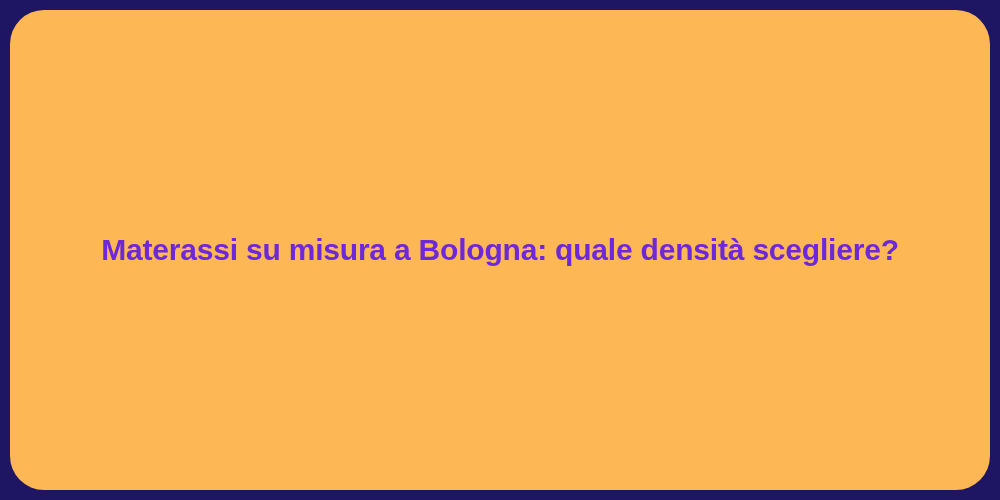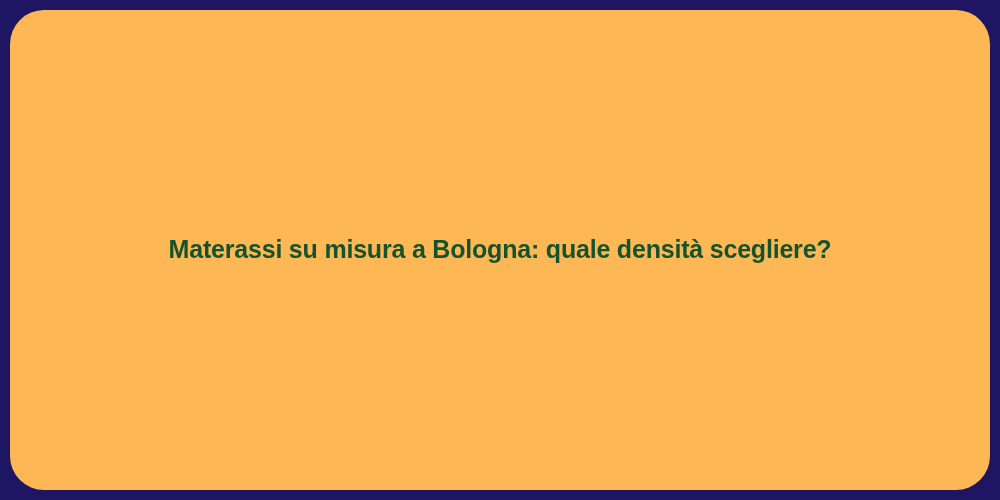--- a/index.html
+++ b/index.html
@@ -34,23 +34,23 @@
     border-radius: 34px;
     display: flex;
     align-items: center;
     justify-content: center;
     text-align: center;
   }
 
   .headline {
     margin: 0;
     padding: 0 60px;
-    color: #14532d;
+    color: #6d28d9;
     font-family: "Liberation Sans", sans-serif;
-    font-size: 25px;
+    font-size: 30px;
     font-weight: bold;
     line-height: 1.35;
     letter-spacing: -0.2px;
     white-space: nowrap;
   }
 </style>
 </head>
 <body>
 
 <div class="banner-frame">

